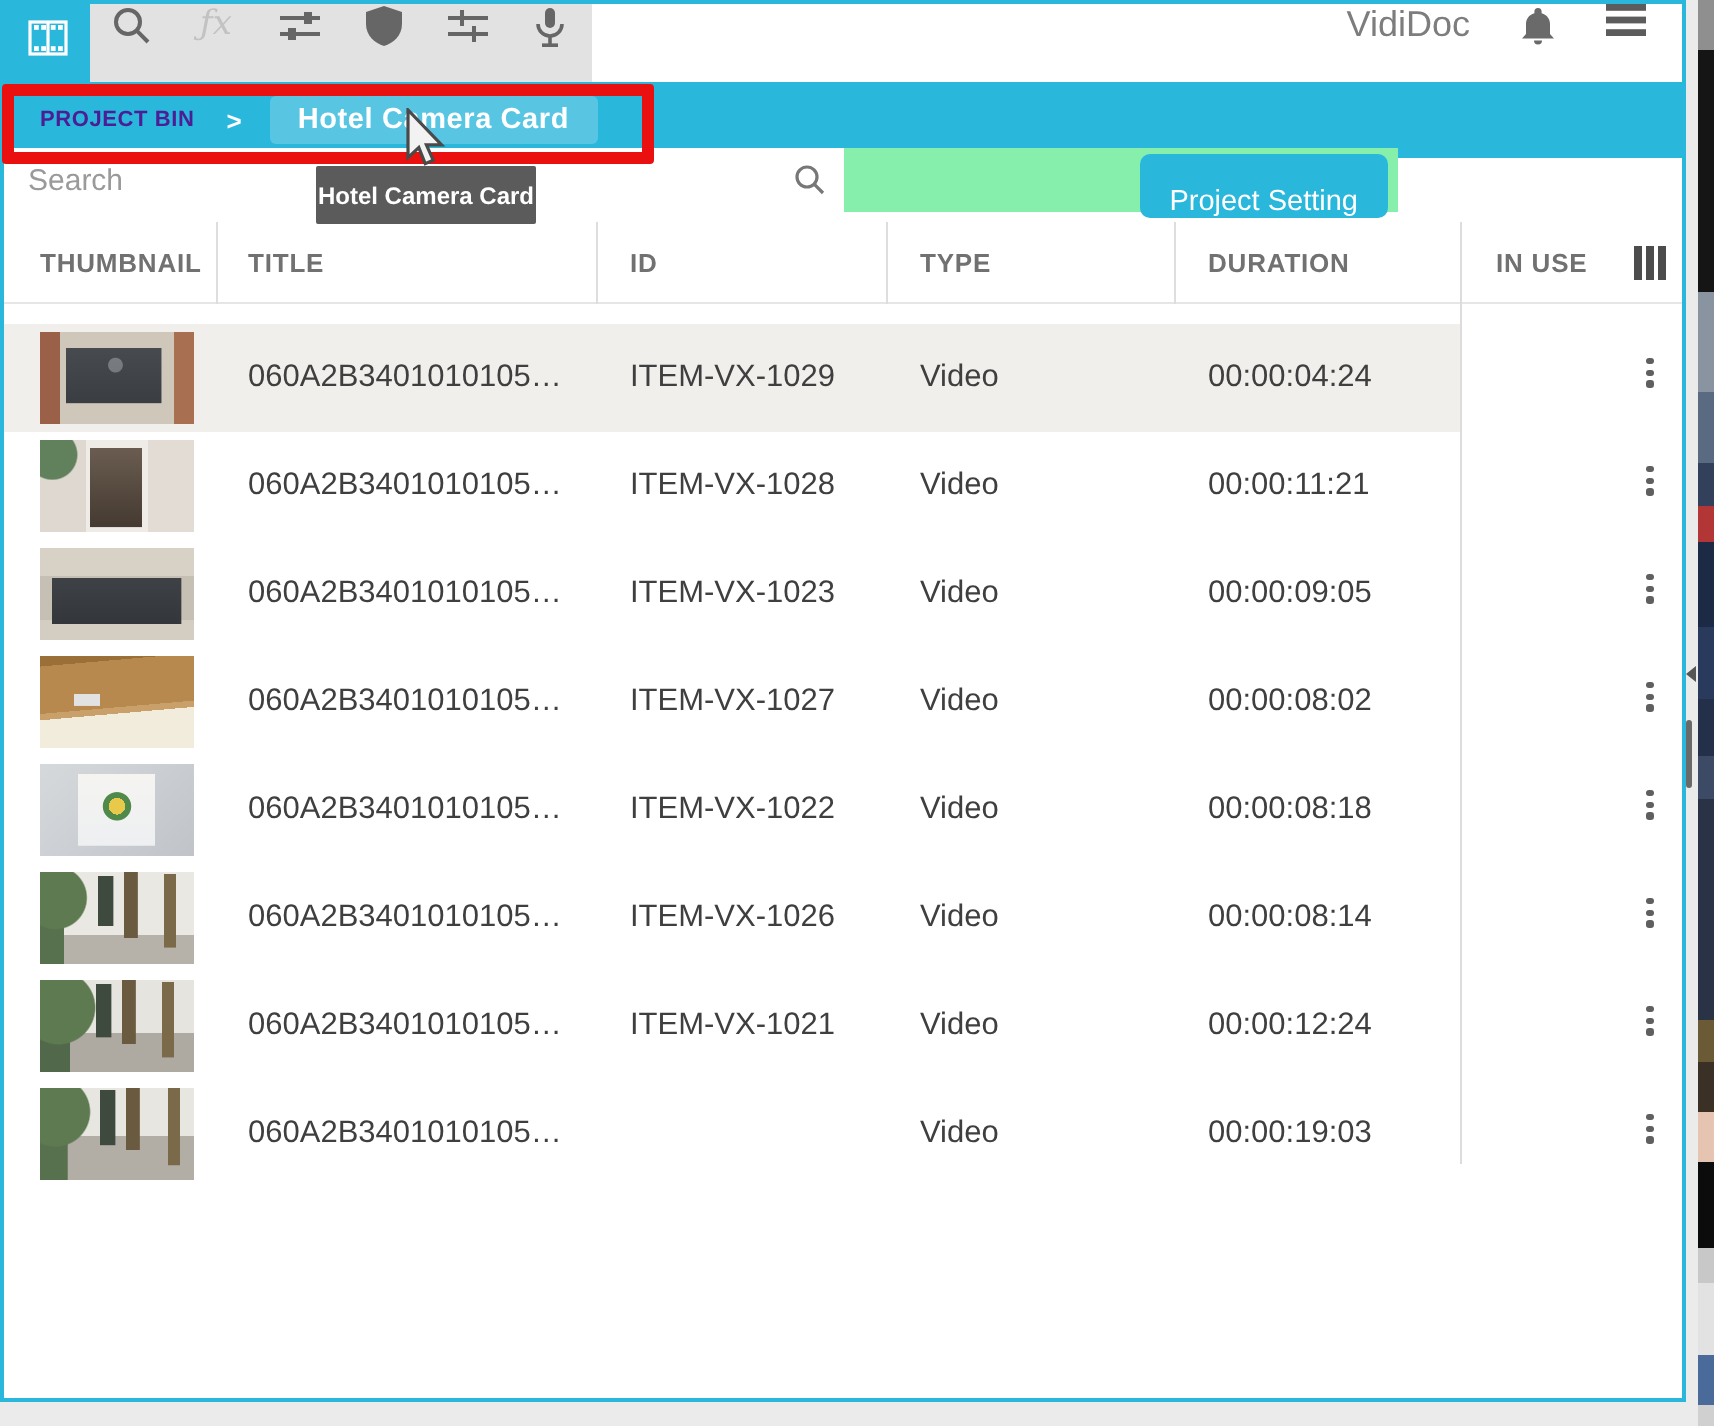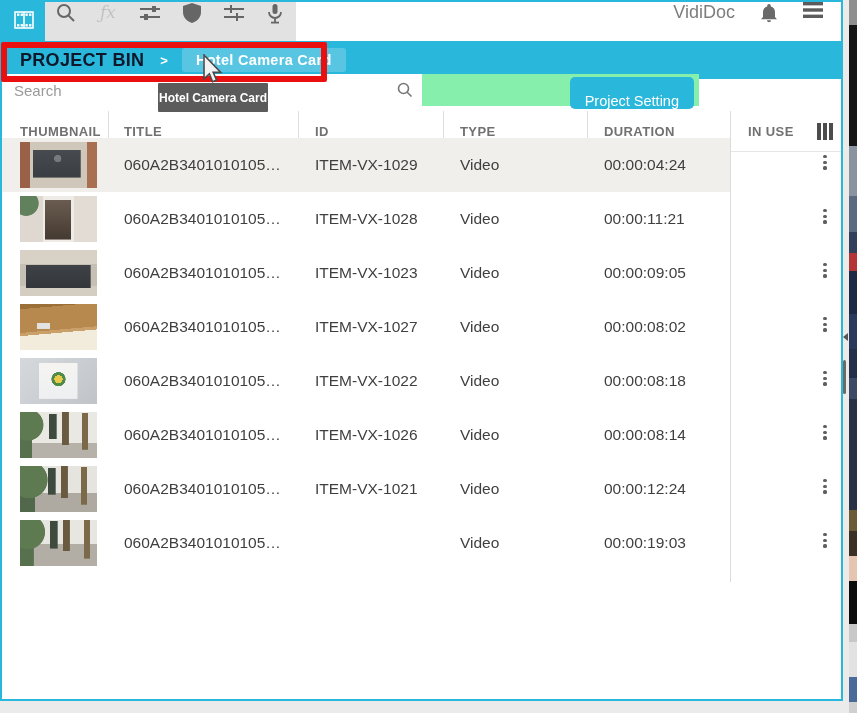--- a/index.html
+++ b/index.html
@@ -27,21 +27,21 @@
   .tool-tab{position:absolute;left:0;top:0;width:43px;height:39px;background:#29b7dc;
     display:flex;align-items:center;justify-content:center;cursor:pointer;}
   .tool-btn{position:absolute;top:0;width:42px;height:39px;display:flex;align-items:flex-start;justify-content:center;cursor:pointer;}
   .fx-glyph{font-style:italic;font-size:17px;color:#c2c2c2;font-family:"DejaVu Serif",serif;}
   .top-right{position:absolute;right:18px;top:0;height:39px;display:flex;align-items:flex-start;gap:24px;}
   .app-title{font-size:18px;color:#7d7d7d;}
 
   
   .crumbbar{position:absolute;left:0;top:39px;width:839px;height:38px;background:#29b7dc;
     display:flex;align-items:center;}
-  .crumb-root{margin-left:18px;color:#0f172a;font-weight:bold;font-size:18px;letter-spacing:.3px;cursor:pointer;}
+  .crumb-root{margin-left:18px;color:#4c1d95;font-weight:bold;font-size:11px;letter-spacing:.3px;cursor:pointer;}
   .crumb-sep{color:#fff;font-weight:bold;font-size:13px;margin:0 14px 0 16px;}
   .crumb-pill{background:rgba(255,255,255,.22);border-radius:3px;padding:4px 14px;color:#fff;
     font-weight:bold;font-size:14.5px;letter-spacing:.3px;cursor:pointer;}
 
   
   .searchrow{position:absolute;left:0;top:72px;width:697px;height:32px;background:#86efac;}
   .search-box{position:absolute;left:0;top:0;width:420px;height:32px;background:#fff;}
   .search-input{position:absolute;left:0;top:0;width:390px;height:32px;border:none;outline:none;
     padding:0 0 0 12px;font-size:15px;color:#444;background:transparent;font-family:"Liberation Sans",sans-serif;}
   .search-input::placeholder{color:#9a9a9a;}
@@ -51,21 +51,21 @@
 
   
   .thead{position:absolute;left:0;top:109px;width:839px;height:41px;background:#fff;border-bottom:1px solid #e6e6e6;box-sizing:border-box;}
   .th{position:absolute;top:0;height:41px;line-height:41px;font-size:13px;font-weight:bold;color:#717171;letter-spacing:.4px;cursor:pointer;}
   .hdiv{position:absolute;top:109px;width:1px;height:41px;background:#dedede;}
   .longdiv{position:absolute;left:728px;top:109px;width:1px;height:471px;background:#dcdcdc;}
   .colbars{position:absolute;left:815px;top:12px;width:18px;height:17px;display:flex;gap:2px;cursor:pointer;}
   .colbars div{width:4px;height:17px;background:#4c4c4c;}
 
   
-  .tbody{position:absolute;left:0;top:136px;width:667px;}
+  .tbody{position:absolute;left:0;top:160px;width:667px;}
   .row{position:relative;width:839px;height:54px;cursor:pointer;}
   .row.selected::before{content:'';position:absolute;left:0;top:0;width:728px;height:54px;background:#f1efec;}
   .cell{position:absolute;top:0;height:54px;line-height:54px;font-size:15.5px;color:#3f3f3f;white-space:nowrap;}
   .c-title{left:122px;} .c-id{left:313px;} .c-type{left:458px;} .c-dur{left:602px;}
   .thumb{position:absolute;left:18px;top:4px;width:77px;height:46px;}
   .dots{position:absolute;left:818px;top:17px;width:10px;height:20px;display:flex;flex-direction:column;align-items:center;gap:2.5px;cursor:pointer;}
   .dots i{width:3.2px;height:3.2px;border-radius:50%;background:#5f5f5f;}
 
   
   .th-mat-crest{background:

